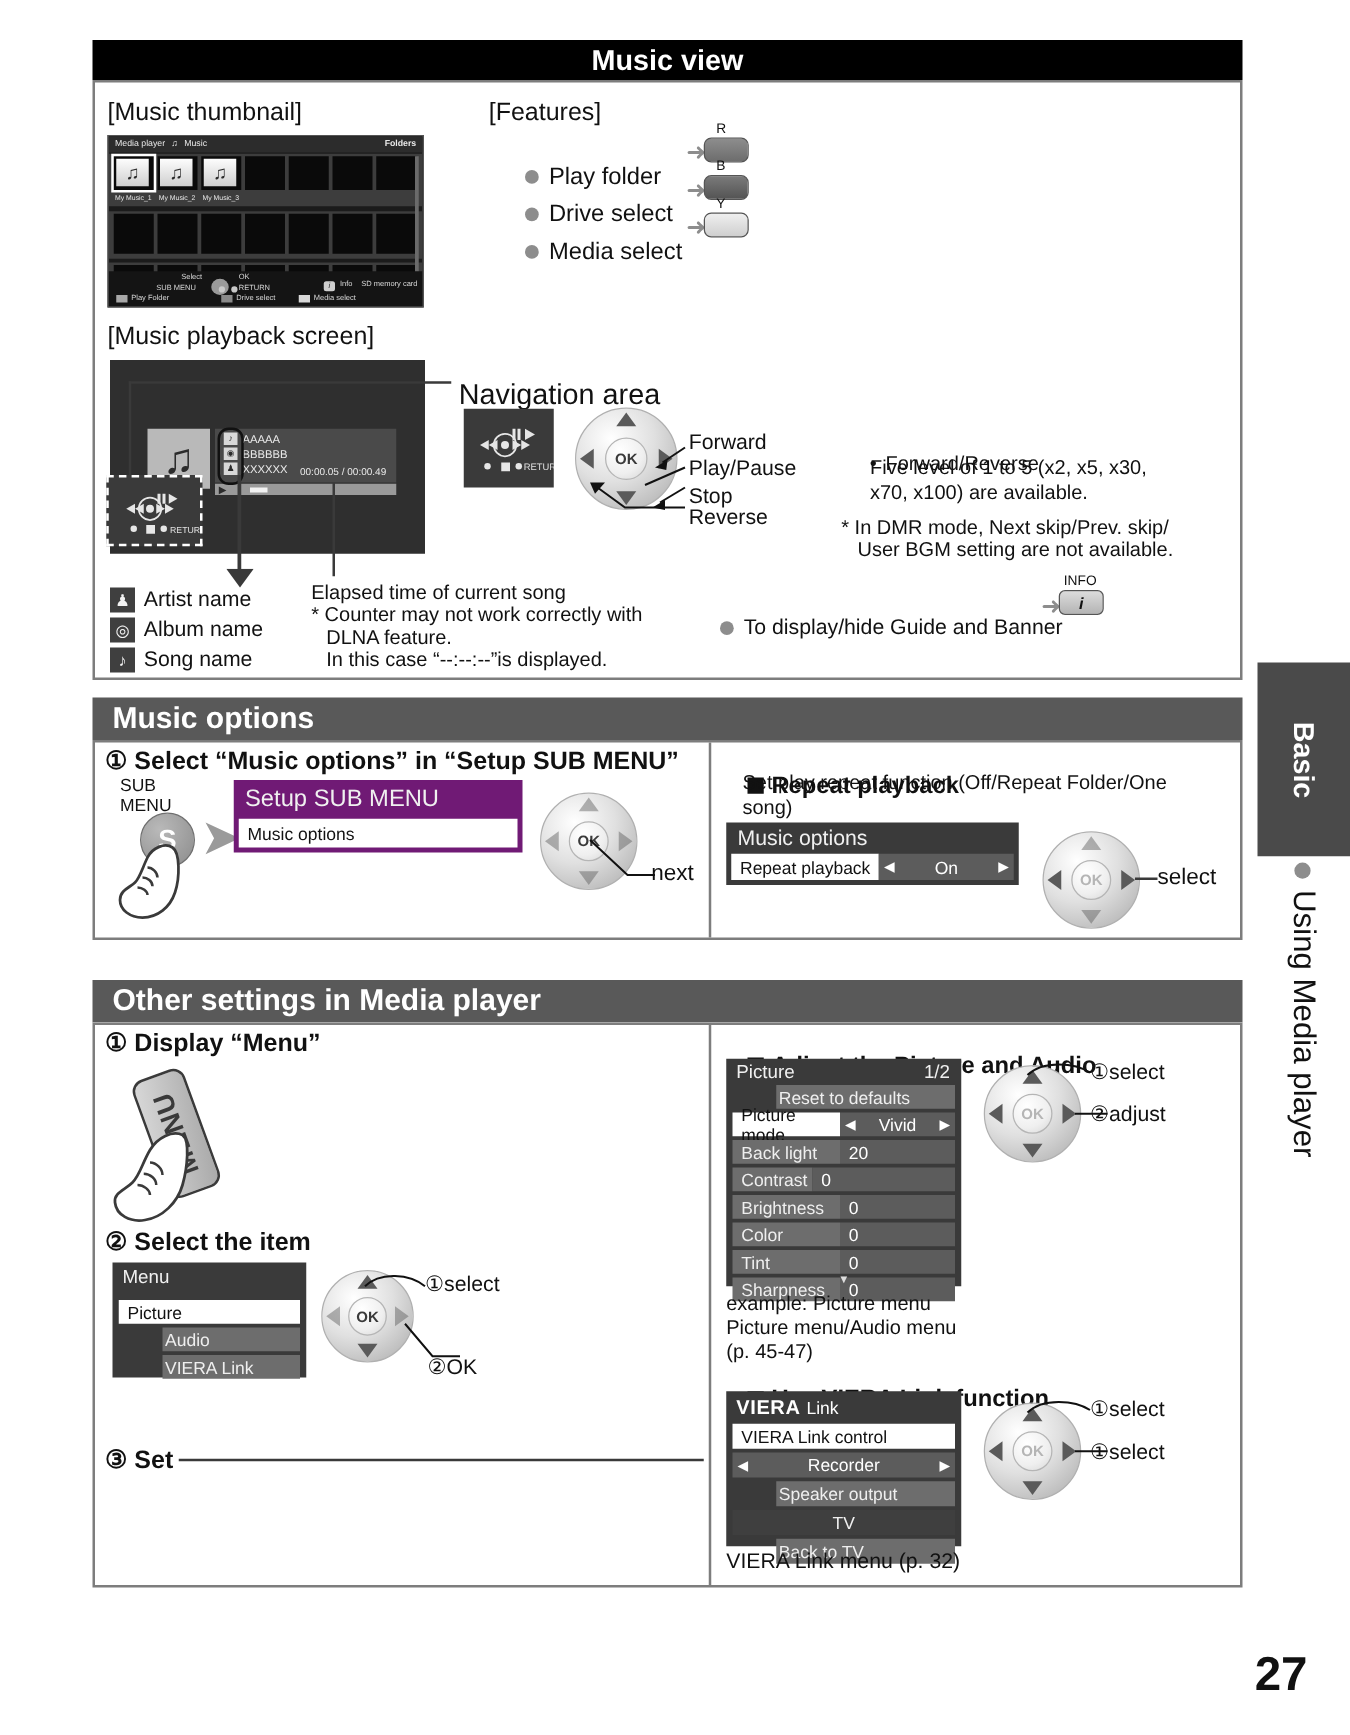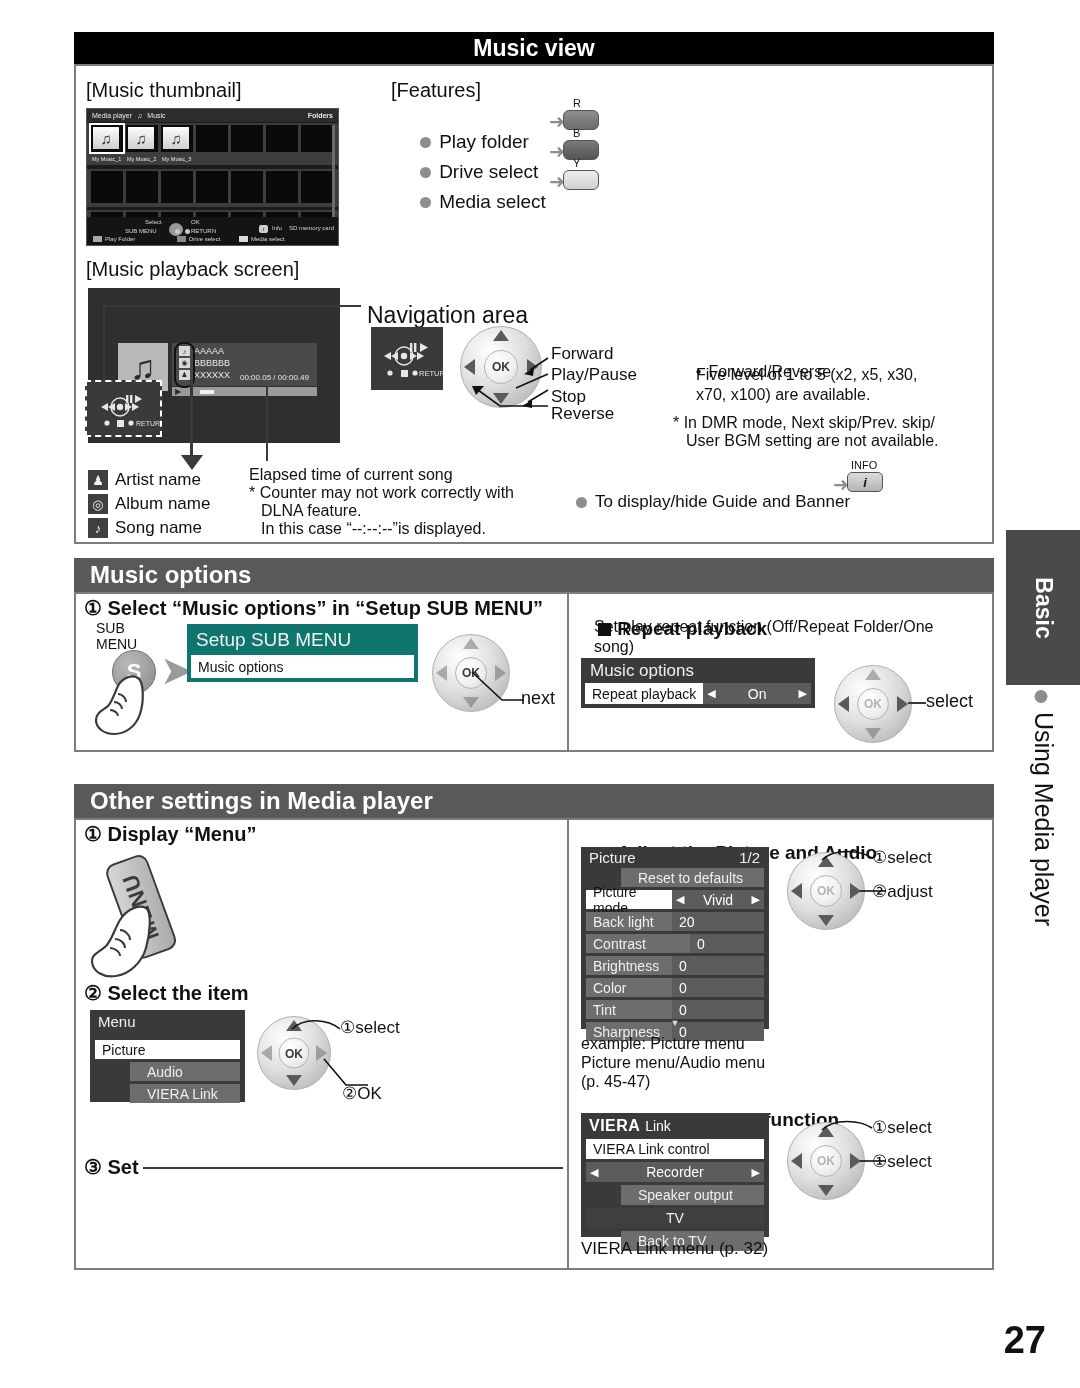--- a/index.html
+++ b/index.html
@@ -173,39 +173,39 @@
   
   .osd { position:absolute; background:#3a3a3a; }
   .osd-title {
     position:relative; color:#f0f0f0; padding:4px 9px; font-size:17px;
   }
   .osd-row {
     position:relative; margin:0 5px 3px 5px; height:20px;
     display:flex; align-items:center;
     font-size:14px;
   }
-  .osd-row.gray { background:#6d6d6d; color:#efefef; padding-left:17px;margin-left:40px; }
+  .osd-row.gray { background:#6d6d6d; color:#efefef; padding-left:2px;margin-left:40px; }
   .osd-row.white { background:#ffffff; color:#111; padding-left:7px; }
   .osd-row.dark { background:#3f3f3f; color:#efefef; padding-left:7px; }
   .osd-split { display:flex; margin:0 5px 3px 5px; height:20px; }
   .osd-split .lbl {
     flex:0 0 auto; background:#ffffff; color:#111; font-size:14px;
     display:flex; align-items:center; padding:0 7px;
   }
   .osd-split .lbl.g { background:#6d6d6d; color:#efefef; }
   .osd-split .val {
     flex:1; background:#5c5c5c; color:#fff; font-size:14px;
     display:flex; align-items:center; justify-content:center; position:relative;
   }
   .osd-split .val.left { justify-content:flex-start; padding-left:7px; }
   .osd-split .val .lt { position:absolute; left:4px; font-size:11px; }
   .osd-split .val .gt { position:absolute; right:4px; font-size:11px; }
 
   
-  .submenu { position:absolute; background:#0f766e; }
+  .submenu { position:absolute; background:#701a75; }
 
   
   .sbtn {
     position:absolute; width:44px; height:44px; border-radius:50%;
     background:radial-gradient(circle at 35% 30%, #b9b9b9, #8b8b8b);
     border:1px solid #6f6f6f;
     display:flex; align-items:center; justify-content:center;
     color:#fff; font-weight:bold; font-size:22px;
   }
   .fat-arrow {
@@ -616,21 +616,21 @@
         <span class="lt">◀</span>
         <span>Vivid</span>
         <span class="gt">▶</span>
       </div>
     </div>
     <div class="osd-split" style="height:19px;">
       <div class="lbl g" style="width:86px;">Back light</div>
       <div class="val left">20</div>
     </div>
     <div class="osd-split" style="height:19px;">
-      <div class="lbl g" style="width:104px;">Contrast</div>
+      <div class="lbl g" style="width:64px;">Contrast</div>
       <div class="val left">0</div>
     </div>
     <div class="osd-split" style="height:19px;">
       <div class="lbl g" style="width:86px;">Brightness</div>
       <div class="val left">0</div>
     </div>
     <div class="osd-split" style="height:19px;">
       <div class="lbl g" style="width:86px;">Color</div>
       <div class="val left">0</div>
     </div>

